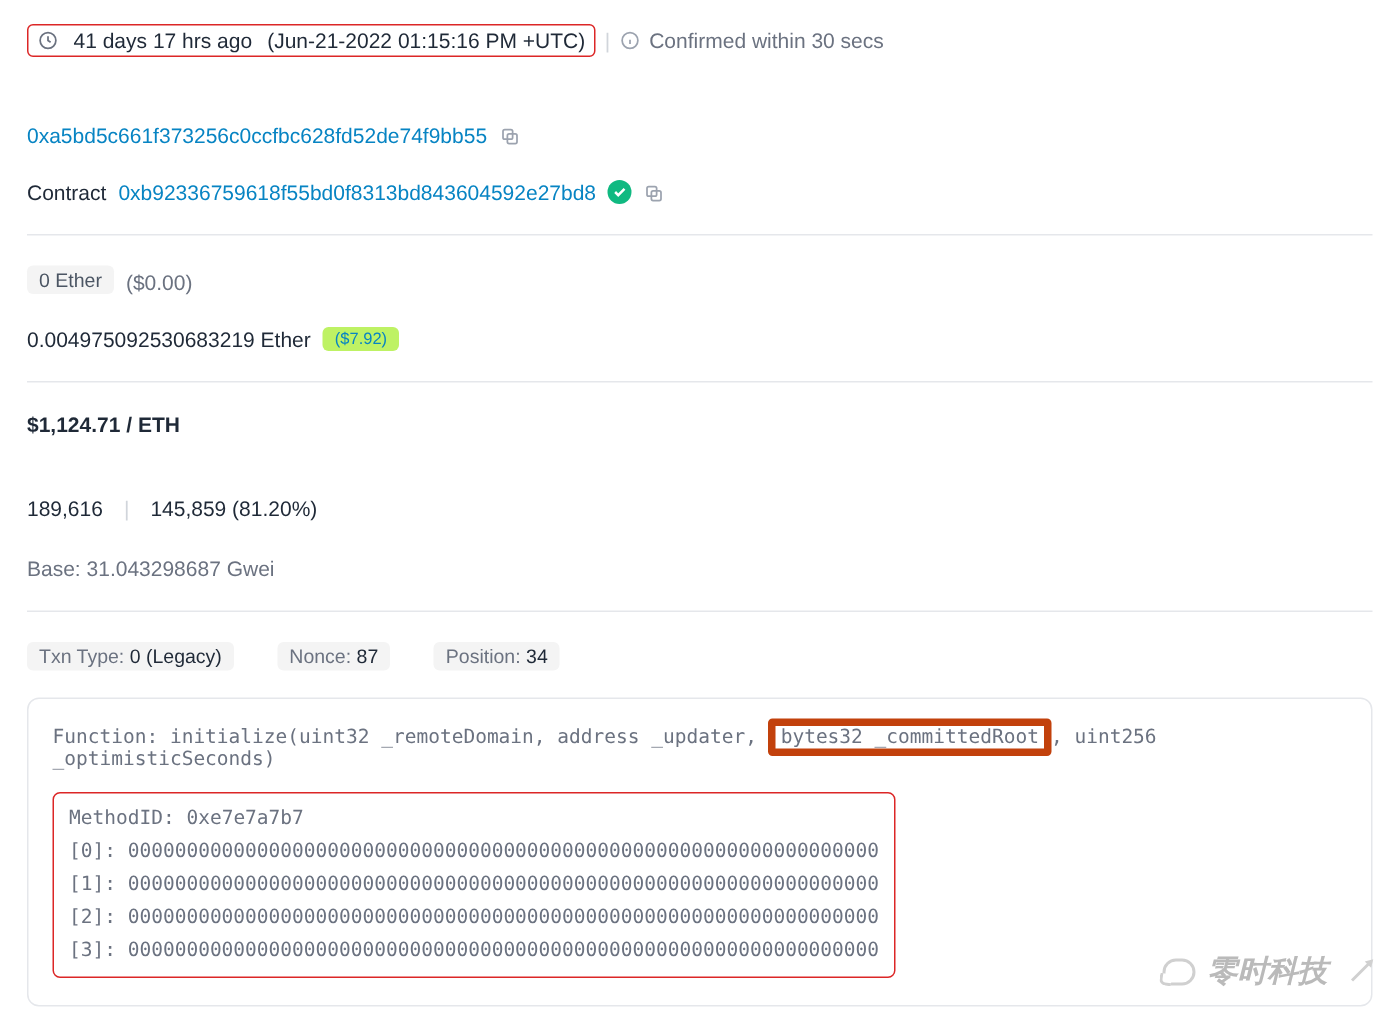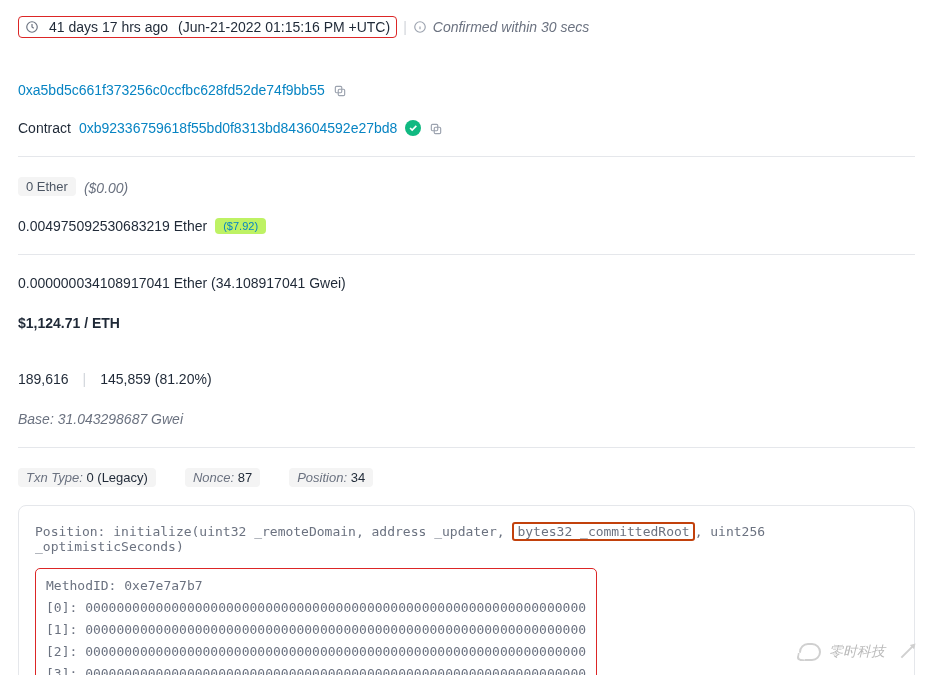--- a/index.html
+++ b/index.html
@@ -10,40 +10,40 @@
     font-size: 14px;
     color: #1f2937;
     background: #ffffff;
     width: 933px;
   }
   .container { padding: 8px 18px 20px 18px; }
   .row { padding: 8px 0; }
   .ts-row { display:flex; align-items:center; gap:6px; }
   .red-box { border: 1px solid #dc2626; border-radius: 4px; padding: 2px 6px; display:inline-flex; align-items:center; gap:10px; }
   .sep-bar { color:#d1d5db; }
-  .muted { color:#6b7280;font-style:italic; }
+  .muted { color:#6b7280; }
   .link { color:#0784c3; text-decoration:none; }
   .copy-icon, .clock-icon, .info-icon { display:inline-block; vertical-align:middle; }
   .badge { display:inline-block; background:#f4f4f4; border-radius:4px; padding:2px 8px; color:#4b5563; font-size:13px; }
   .badge-blue { display:inline-block; background:#bef264; border-radius:4px; padding:2px 8px; color:#0784c3; font-size:11px; }
   .check-badge { display:inline-flex; align-items:center; justify-content:center; width:16px; height:16px; background:#10b981; border-radius:50%; color:#fff; font-size:11px; }
   .hr { border-top:1px solid #e5e7eb; margin: 12px 0; }
   .gap6 { display:flex; align-items:flex-end; gap:8px; }
   .pill { display:inline-block; background:#f4f4f4; border-radius:4px; padding:2px 8px; font-size:13px; color:#4b5563; }
   .func-box {
     border:1px solid #e5e7eb; border-radius:8px; padding:18px 16px;
     font-family: ui-monospace, Menlo, Consolas, monospace;
     font-size:13px; color:#6b7280; background:#fff;
     position:relative; margin-top:10px;
   }
   .func-line { margin-bottom:14px; }
-  .func-line span.inline-red { border:2px solid #c2410c; border-radius:3px; padding:0 3px; }
+  .func-line span.inline-red { border:5px solid #c2410c; border-radius:3px; padding:0 3px; }
   .method-block { border:1px solid #dc2626; border-radius:5px; padding:6px 10px; display:inline-block; }
   .method-row { white-space:nowrap; line-height:1.7; }
-  .watermark { position:fixed; right:18px; bottom:14px; display:flex; align-items:center; gap:8px; color:#bababa; font-weight:400; font-size:14px; font-style:italic; }
+  .watermark { position:fixed; right:18px; bottom:14px; display:flex; align-items:center; gap:8px; color:#bababa; font-weight:700; font-size:20px; font-style:italic; }
   .wm-bubble { width:22px; height:18px; border:2px solid #d0d0d0; border-radius:10px 10px 10px 3px; display:inline-block; position:relative; }
   .wm-bubble::after { content:""; position:absolute; left:-4px; bottom:-2px; width:6px; height:6px; border-left:2px solid #d0d0d0; border-bottom:2px solid #d0d0d0; border-radius:0 0 0 4px; transform:rotate(8deg); background:#fff; }
   .wm-pen { width:16px; height:2px; background:#d0d0d0; transform:rotate(-45deg); position:relative; margin-left:6px; }
   .wm-pen::after { content:""; position:absolute; right:-4px; top:-2px; border-left:5px solid #d0d0d0; border-top:3px solid transparent; border-bottom:3px solid transparent; }
   svg { display:block; }
 </style>
 </head>
 <body>
 
 <div class="container">
@@ -100,23 +100,20 @@
     <span class="muted">($0.00)</span>
   </div>
 
   <div class="row gap6" style="margin-top:6px;">
     <span>0.004975092530683219 Ether</span>
     <span class="badge-blue">($7.92)</span>
   </div>
 
   <div class="hr"></div>
 
-  <div class="row">
-    <span>0.000000034108917041 Ether (34.108917041 Gwei)</span>
-  </div>
 
   <div class="row" style="margin-top:8px;font-weight:bold;">
     <span>$1,124.71 / ETH</span>
   </div>
 
   <div class="row gap6" style="margin-top:24px;">
     <span>189,616</span>
     <span class="sep-bar" style="margin:0 6px;">|</span>
     <span>145,859 (81.20%)</span>
   </div>
@@ -137,21 +134,21 @@
       <span style="color:#1f2937">87</span>
     </span>
     <span class="pill">
       <span class="muted">Position:</span>
       <span style="color:#1f2937">34</span>
     </span>
   </div>
 
   <div class="func-box">
     <div class="func-line">
-      <span>Position: initialize(uint32 _remoteDomain, address _updater, </span><span class="inline-red">bytes32 _committedRoot</span><span>, uint256 _optimisticSeconds)</span>
+      <span>Function: initialize(uint32 _remoteDomain, address _updater, </span><span class="inline-red">bytes32 _committedRoot</span><span>, uint256 _optimisticSeconds)</span>
     </div>
 
     <div class="method-block">
       <div class="method-row">
         <span>MethodID:</span>
         <span>0xe7e7a7b7</span>
       </div>
       <div id="params-container">
           <div class="method-row">[0]:  0000000000000000000000000000000000000000000000000000000000000000</div>
           <div class="method-row">[1]:  0000000000000000000000000000000000000000000000000000000000000000</div>

